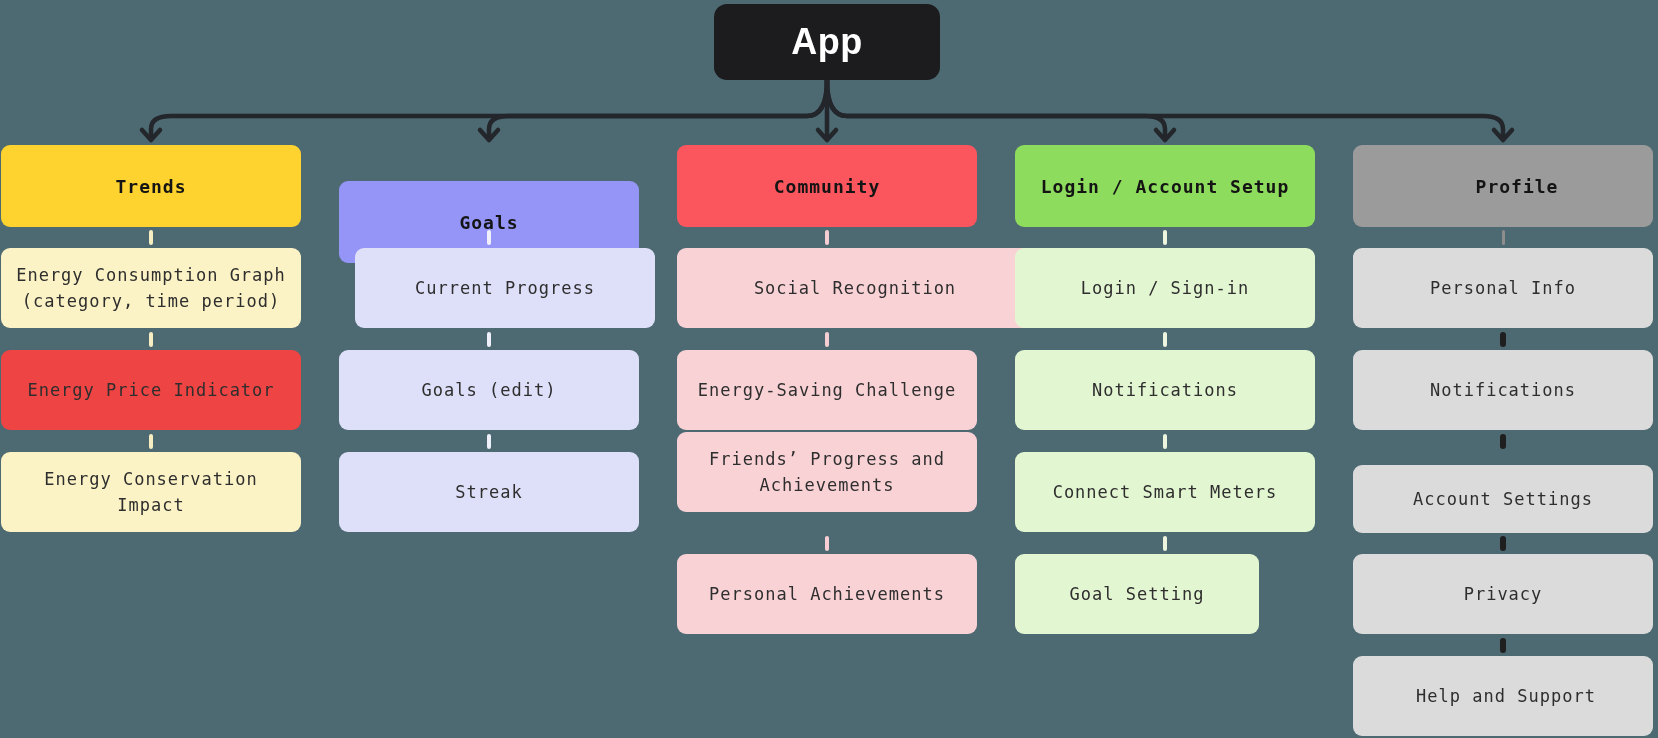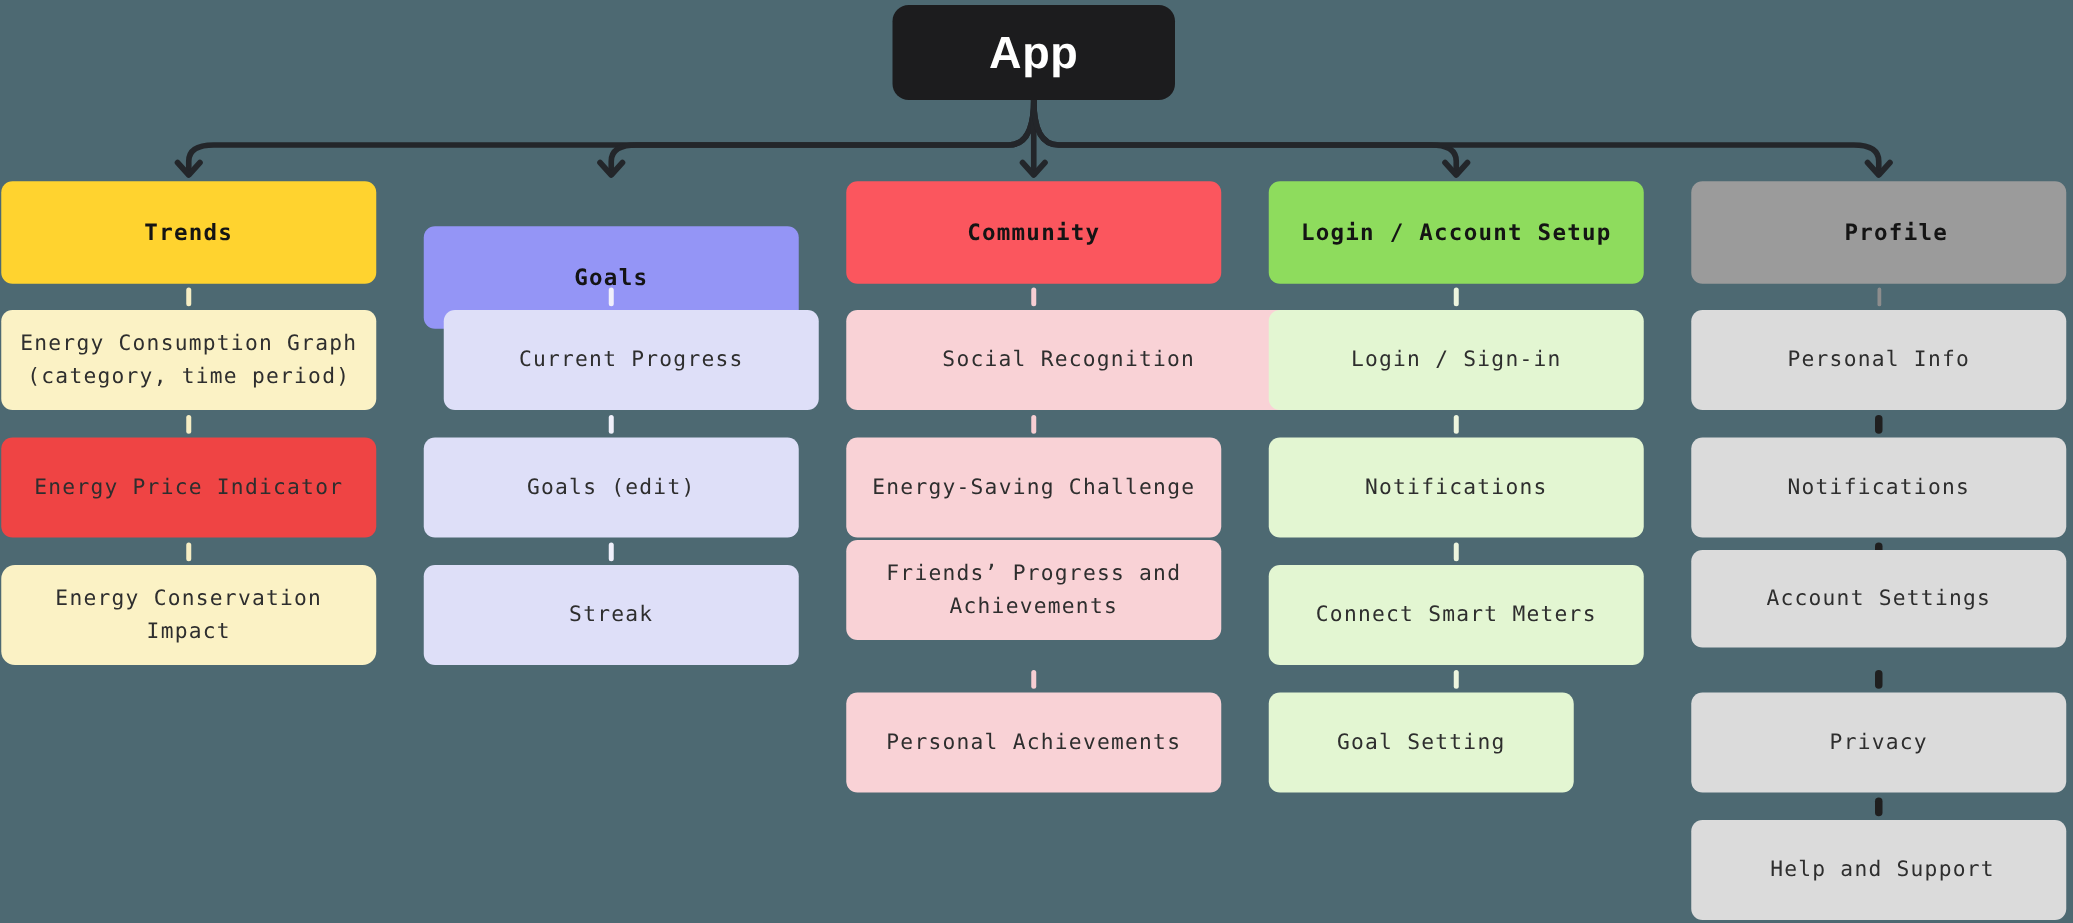--- a/index.html
+++ b/index.html
@@ -60,21 +60,21 @@
       <path d="M 1494 130 L 1503 140 L 1512 130" fill="none" stroke="#23262a" stroke-width="4.5" stroke-linecap="round" stroke-linejoin="round"></path>
     </svg>
   <div class="node root-node" id="root-node" style="left: 714px; top: 4px; width: 226px; height: 76px; background: rgb(28, 28, 30); color: rgb(255, 255, 255);">App</div>
   <div id="columns">
       <div class="node col-header" style="left: 1px; top: 145px; width: 300px; height: 82px; background: rgb(255, 211, 47);">Trends</div>
       <div class="dash" style="left: 149px; top: 230px; width: 4px; height: 15px; background: rgb(246, 237, 195);"></div>
       <div class="node col-item" style="left: 1px; top: 248px; width: 300px; height: 80px; background: rgb(251, 242, 197);">Energy Consumption Graph (category, time period)</div>
       <div class="dash" style="left: 149px; top: 331.5px; width: 4px; height: 15px; background: rgb(246, 237, 195);"></div>
       <div class="node col-item" style="left: 1px; top: 350px; width: 300px; height: 80px; background: #ef4444;">Energy Price Indicator</div>
       <div class="dash" style="left: 149px; top: 433.5px; width: 4px; height: 15px; background: rgb(246, 237, 195);"></div>
-      <div class="node col-item" style="left: 1px; top: 452px; width: 300px; height: 80px; background: rgb(251, 242, 197); border-radius: 11px;">Energy Conservation Impact</div>
+      <div class="node col-item" style="left: 1px; top: 452px; width: 300px; height: 80px; background: rgb(251, 242, 197);">Energy Conservation Impact</div>
       <div class="node col-header" style="left: 339px; top: 145px; width: 300px; height: 82px; background: rgb(148, 149, 246); margin-top: 36px;">Goals</div>
       <div class="dash" style="left: 487px; top: 230px; width: 4px; height: 15px; background: rgb(240, 240, 251);"></div>
       <div class="node col-item" style="left: 339px; top: 248px; width: 300px; height: 80px; background: rgb(222, 223, 248); margin-left: 16px;">Current Progress</div>
       <div class="dash" style="left: 487px; top: 331.5px; width: 4px; height: 15px; background: rgb(240, 240, 251);"></div>
       <div class="node col-item" style="left: 339px; top: 350px; width: 300px; height: 80px; background: rgb(222, 223, 248);">Goals (edit)</div>
       <div class="dash" style="left: 487px; top: 433.5px; width: 4px; height: 15px; background: rgb(240, 240, 251);"></div>
       <div class="node col-item" style="left: 339px; top: 452px; width: 300px; height: 80px; background: rgb(222, 223, 248);">Streak</div>
       <div class="node col-header" style="left: 677px; top: 145px; width: 300px; height: 82px; background: rgb(251, 86, 94);">Community</div>
       <div class="dash" style="left: 825px; top: 230px; width: 4px; height: 15px; background: rgb(247, 206, 211);"></div>
       <div class="node col-item" style="left: 677px; top: 248px; width: 356px; height: 80px; background: rgb(249, 210, 214);">Social Recognition</div>
@@ -92,19 +92,19 @@
       <div class="dash" style="left: 1163px; top: 433.5px; width: 4px; height: 15px; background: rgb(237, 245, 222);"></div>
       <div class="node col-item" style="left: 1015px; top: 452px; width: 300px; height: 80px; background: rgb(227, 246, 210);">Connect Smart Meters</div>
       <div class="dash" style="left: 1163px; top: 535.5px; width: 4px; height: 15px; background: rgb(237, 245, 222);"></div>
       <div class="node col-item" style="left: 1015px; top: 554px; width: 244px; height: 80px; background: rgb(227, 246, 210);">Goal Setting</div>
       <div class="node col-header" style="left: 1353px; top: 145px; width: 300px; height: 82px; background: rgb(155, 155, 155); padding-left: 28px;">Profile</div>
       <div class="dash" style="left: 1501.5px; top: 230px; width: 3px; height: 15px; background: rgb(141, 141, 141);"></div>
       <div class="node col-item" style="left: 1353px; top: 248px; width: 300px; height: 80px; background: rgb(219, 219, 219);">Personal Info</div>
       <div class="dash" style="left: 1500px; top: 331.5px; width: 6px; height: 15px; background: rgb(31, 31, 31);"></div>
       <div class="node col-item" style="left: 1353px; top: 350px; width: 300px; height: 80px; background: rgb(219, 219, 219);">Notifications</div>
       <div class="dash" style="left: 1500px; top: 433.5px; width: 6px; height: 15px; background: rgb(31, 31, 31);"></div>
-      <div class="node col-item" style="left: 1353px; top: 440px; width: 300px; height: 78px; background: rgb(219, 219, 219);">Account Settings</div>
+      <div class="node col-item" style="left: 1353px; top: 465px; width: 300px; height: 68px; background: rgb(219, 219, 219);">Account Settings</div>
       <div class="dash" style="left: 1500px; top: 535.5px; width: 6px; height: 15px; background: rgb(31, 31, 31);"></div>
       <div class="node col-item" style="left: 1353px; top: 554px; width: 300px; height: 80px; background: rgb(219, 219, 219);">Privacy</div>
       <div class="dash" style="left: 1500px; top: 637.5px; width: 6px; height: 15px; background: rgb(31, 31, 31);"></div>
       <div class="node col-item" style="left: 1353px; top: 656px; width: 300px; height: 80px; background: rgb(219, 219, 219); padding-left: 16px;">Help and Support</div>
     </div>
 </div>
 
 </body></html>

